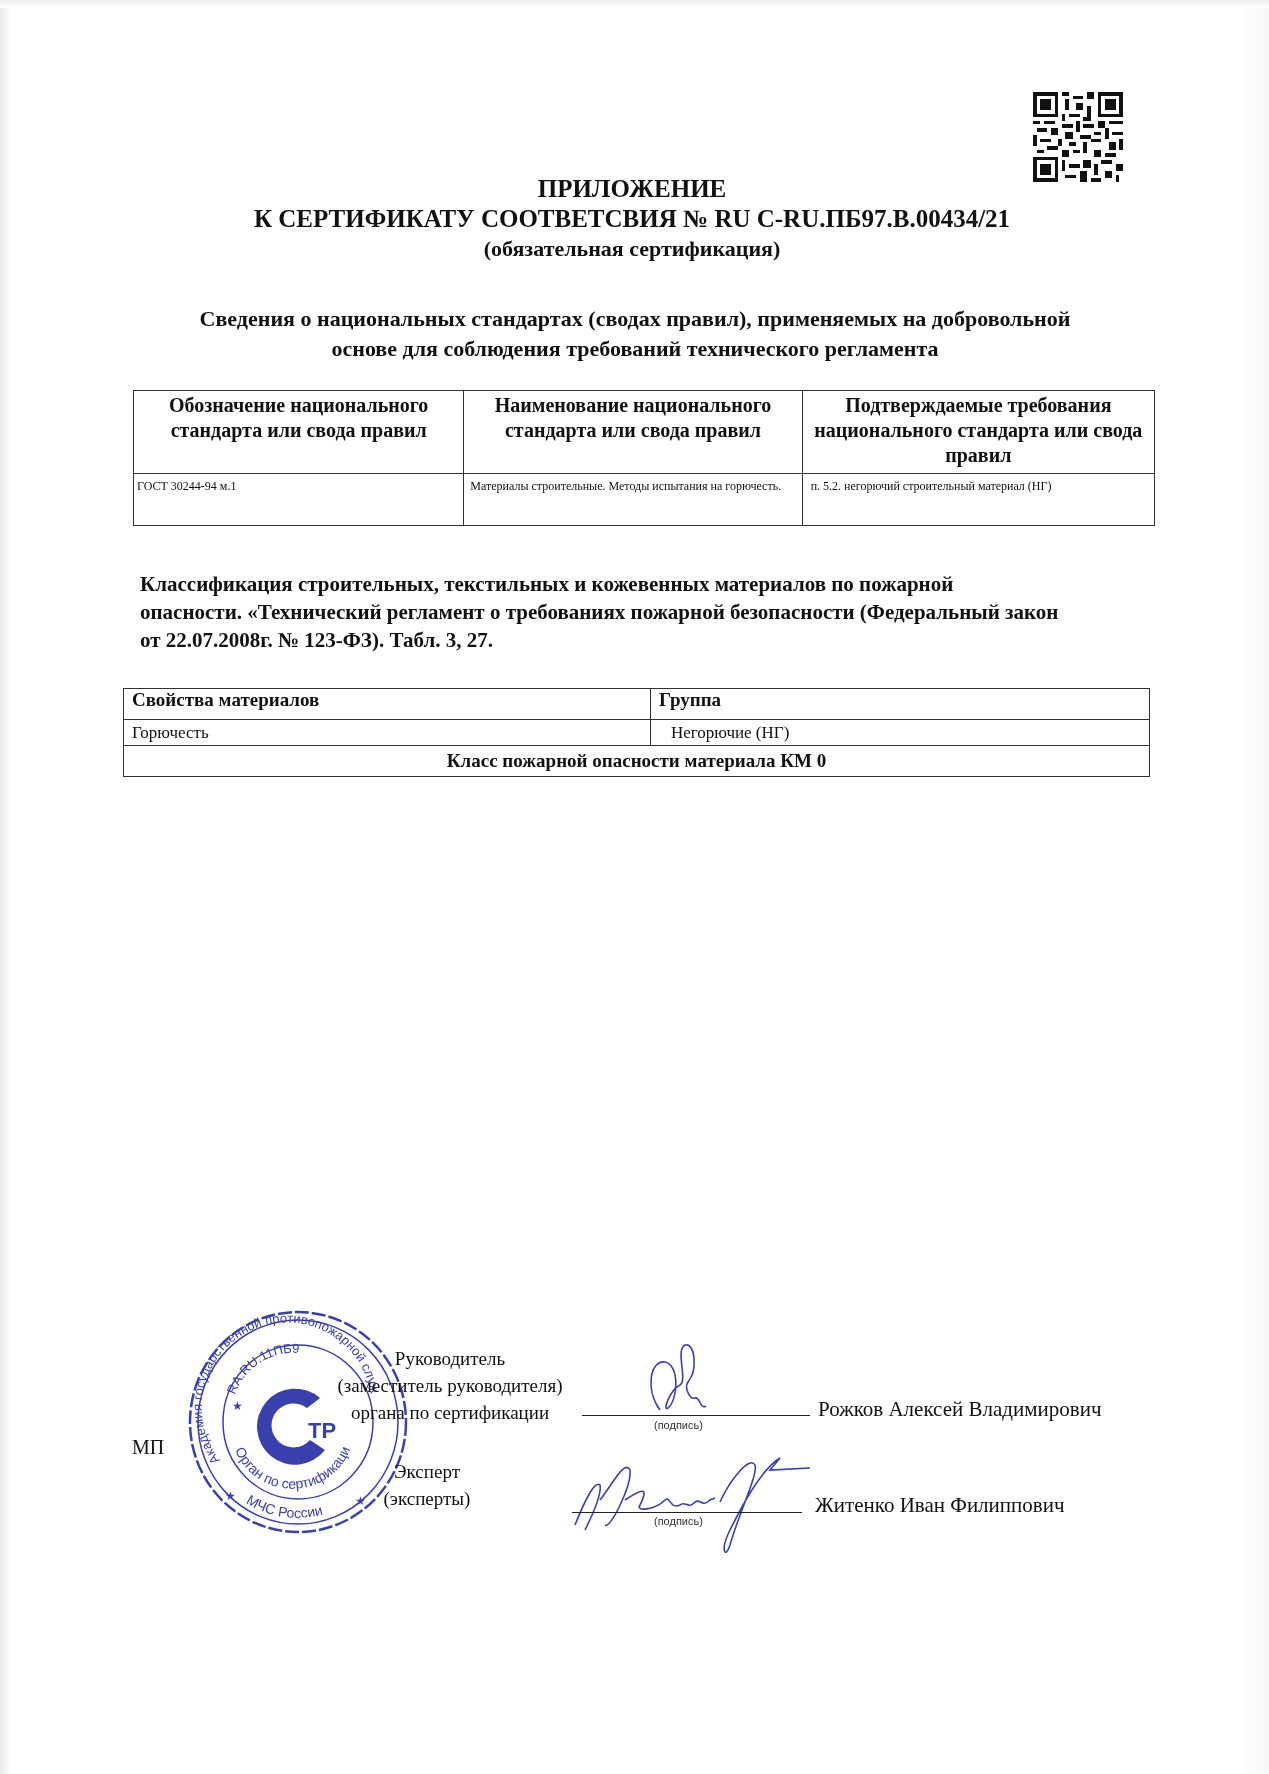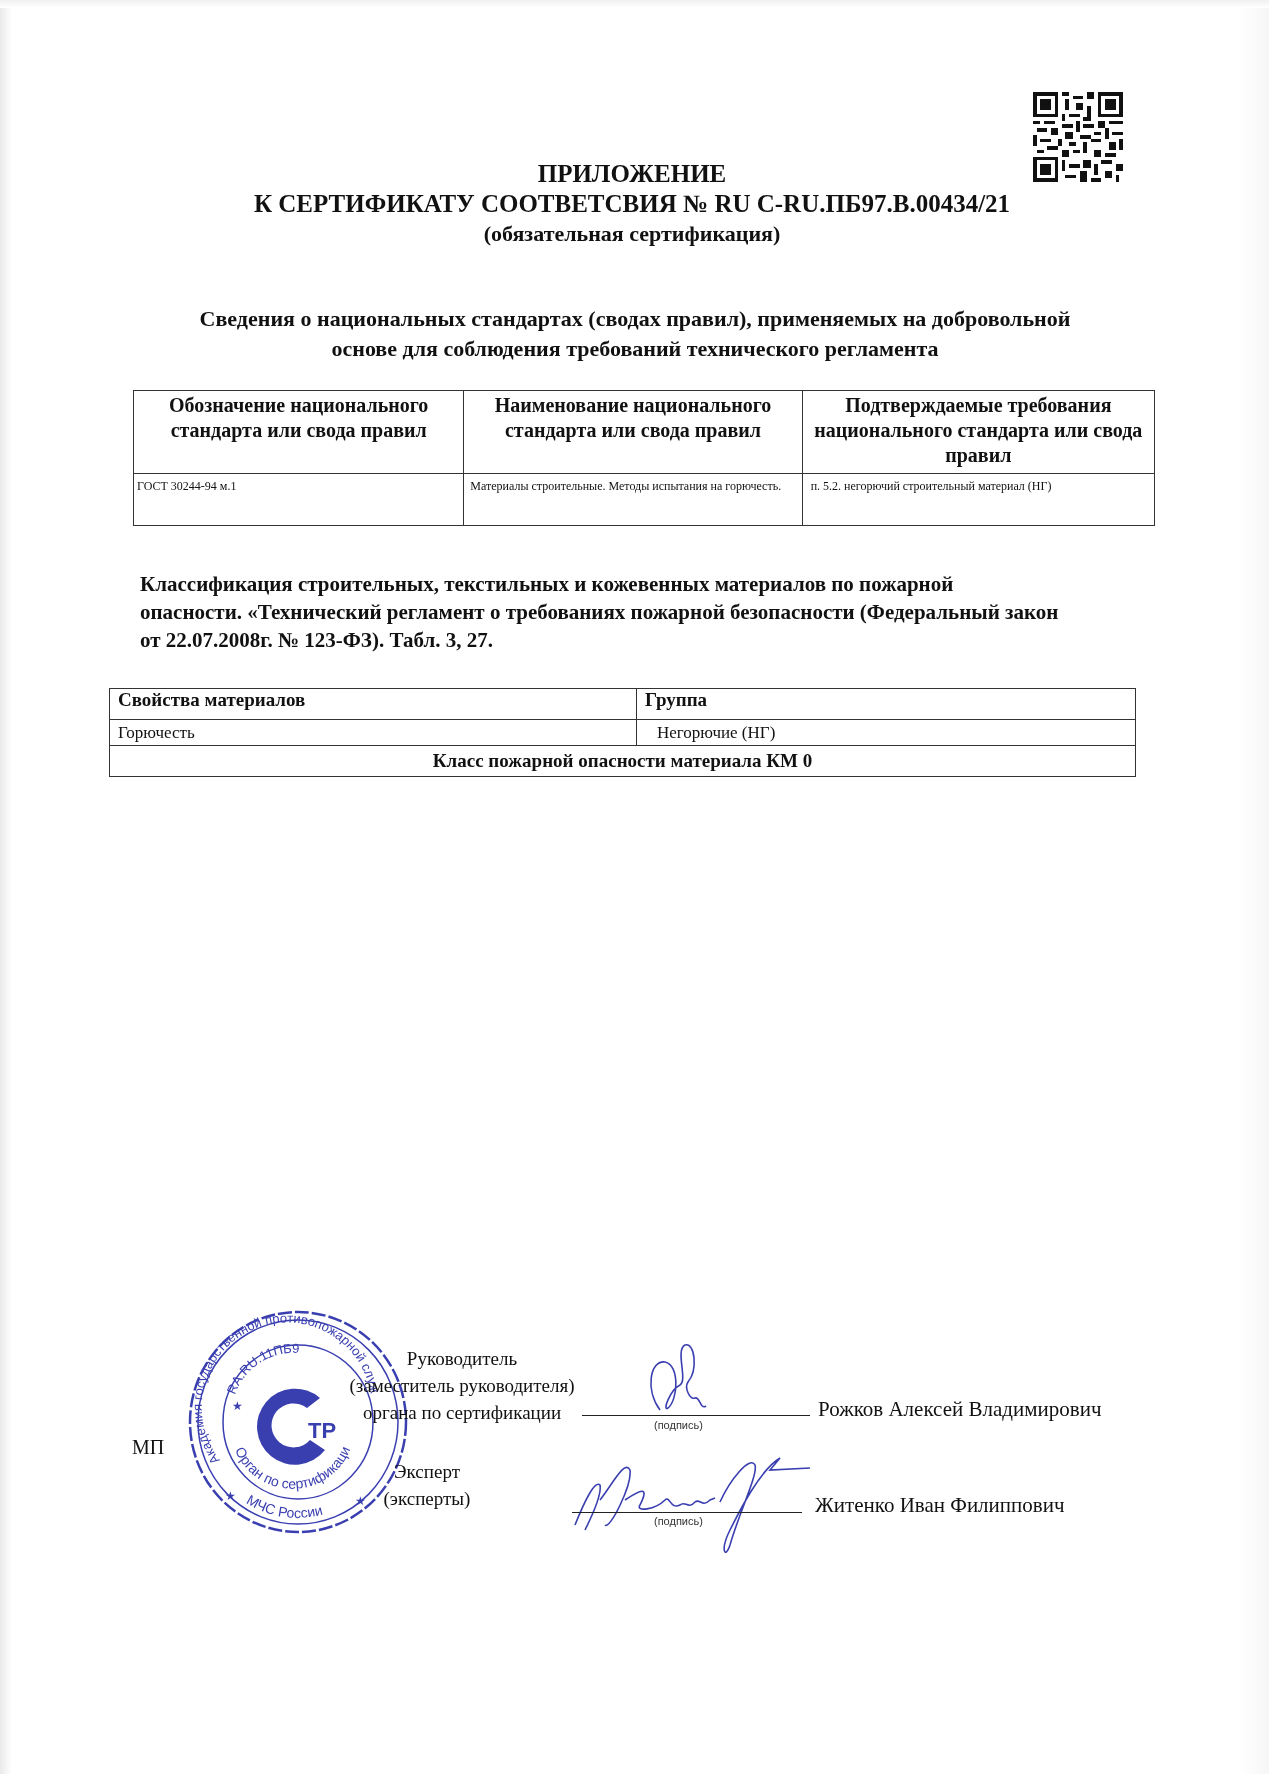--- a/index.html
+++ b/index.html
@@ -11,50 +11,50 @@
   }
   .left-edge { position: absolute; left: 0; top: 0; width: 12px; height: 1774px;
     background: linear-gradient(to right, #e9e9e9, #f7f7f7 60%, #fff); }
   .right-edge { position: absolute; right: 0; top: 0; width: 30px; height: 1774px;
     background: linear-gradient(to left, #f6f6f6, #fff); }
   .top-edge { position: absolute; left: 0; top: 0; width: 1269px; height: 8px;
     background: linear-gradient(to bottom, #f0f0f0, #fff); }
 
   .qr { position: absolute; left: 1032px; top: 92px; width: 92px; height: 90px; }
 
-  .title-block { position: absolute; left: 0; top: 159px; width: 1264px; text-align: center; }
+  .title-block { position: absolute; left: 0; top: 174px; width: 1264px; text-align: center; }
   .title-block div { font-weight: bold; }
   .t1 { font-size: 25px; line-height: 30px; }
   .t2 { font-size: 25px; line-height: 30px; }
   .t3 { font-size: 22px; line-height: 30px; }
 
   .section1 { position: absolute; left: 120px; top: 304px; width: 1030px; text-align: center;
     font-weight: bold; font-size: 22px; line-height: 30px; }
 
   table { border-collapse: collapse; position: absolute; }
   td, th { border: 1.5px solid #333; padding: 0; vertical-align: top; }
 
   .tbl1 { left: 133px; top: 390px; width: 1022px; }
   .tbl1 th { font-weight: bold; font-size: 20px; line-height: 25px; text-align: center; height: 80px; padding-top: 2px; margin-top: 37px; }
   .tbl1 td { font-size: 12px; line-height: 21px; height: 47px; padding: 2px 3px; }
   .c1 { width: 330px; } .c2 { width: 338px; } .c3 { width: 352px; }
 
   .section2 { position: absolute; left: 140px; top: 570px; width: 1020px; 
     font-weight: bold; font-size: 21px; line-height: 28px; }
 
-  .tbl2 { left: 109px; top: 688px; width: 1027px; }
+  .tbl2 { left: 123px; top: 688px; width: 1027px; }
   .tbl2 th { font-weight: bold; font-size: 19px; text-align: left; height: 30px; padding: 0 8px; }
   .tbl2 td { font-size: 17px; height: 25px; padding: 0 8px; vertical-align: middle; }
   .tbl2 td.full { text-align: center; font-weight: bold; font-size: 19px; height: 30px; margin-top: 34px; }
   .tbl2 .a { width: 510px; }
 
   .stamp { position: absolute; left: 180px; top: 1300px; width: 230px; height: 240px; }
 
   .mp { position: absolute; left: 132px; top: 1436px; font-size: 20px; }
-  .role1 { position: absolute; left: 332px; top: 1345px; width: 260px; text-align: center; font-size: 19px; line-height: 27px; }
+  .role1 { position: absolute; left: 320px; top: 1345px; width: 260px; text-align: center; font-size: 19px; line-height: 27px; }
   .role2 { position: absolute; left: 372px; top: 1458px; width: 110px; text-align: center; font-size: 19px; line-height: 27px; }
 
   .sigline { position: absolute; border-top: 1.5px solid #222; }
   .sig1-line { left: 582px; top: 1415px; width: 228px; }
   .sig2-line { left: 572px; top: 1512px; width: 230px; }
   .sig-caption { position: absolute; font-family: "Liberation Sans", sans-serif; font-size: 11px; color: #333; }
   .cap1 { left: 654px; top: 1419px; }
   .cap2 { left: 654px; top: 1515px; }
   .name1 { position: absolute; left: 818px; top: 1397px; font-size: 21px; }
   .name2 { position: absolute; left: 815px; top: 1493px; font-size: 21px; }

